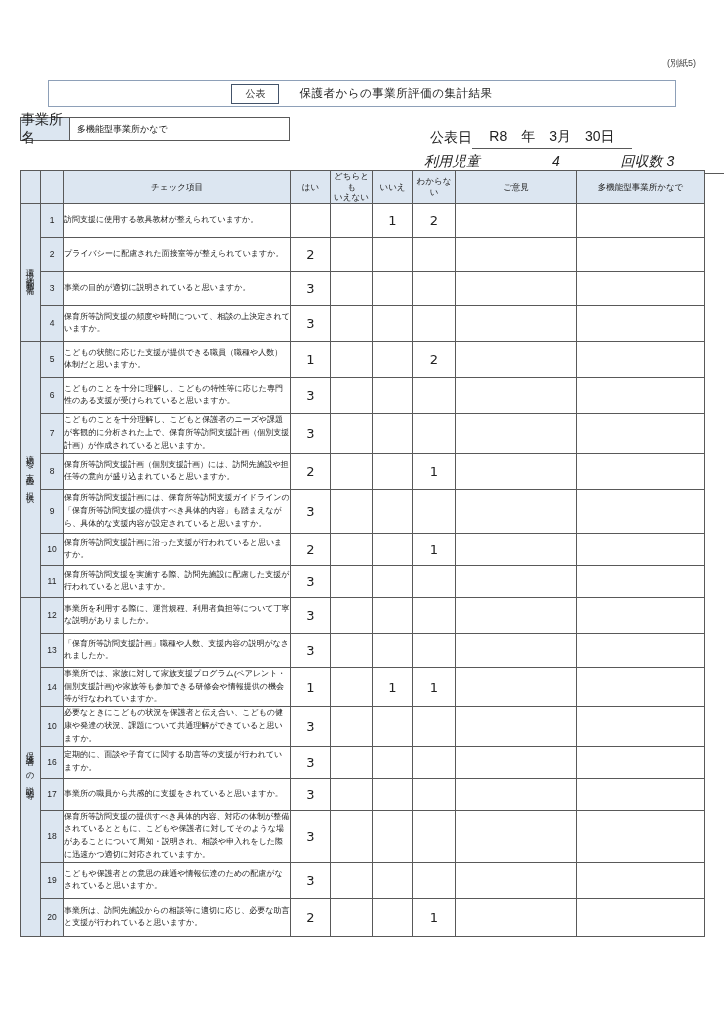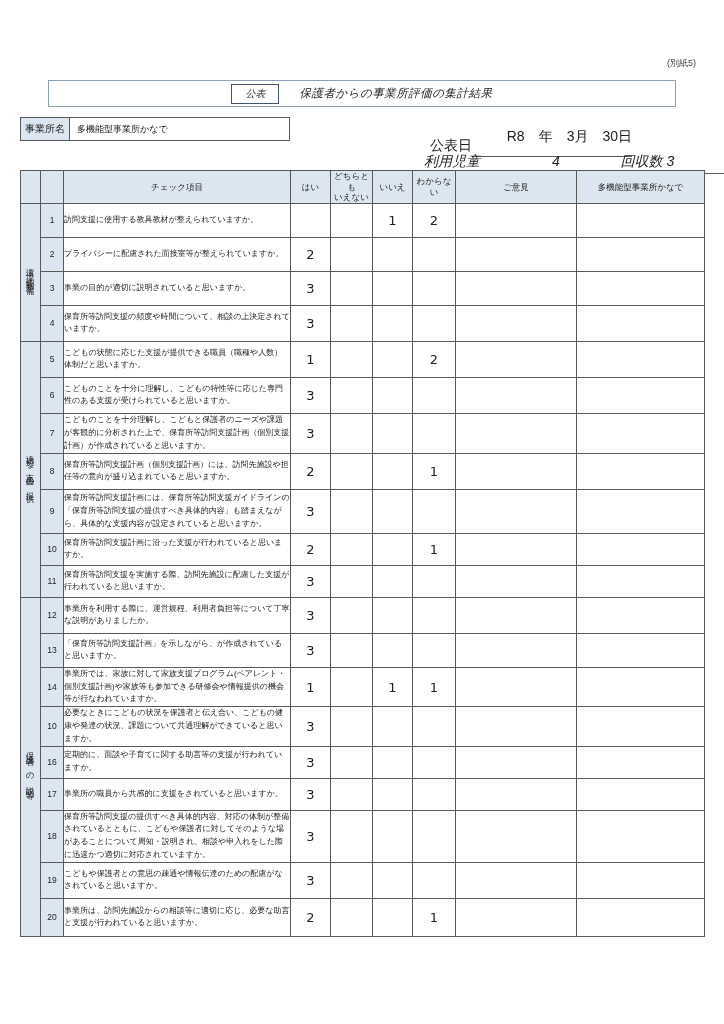--- a/index.html
+++ b/index.html
@@ -13,46 +13,45 @@
   }
   .corner-note {
     position:absolute; top:57px; right:28px;
     font-size:9px; color:#444;
   }
   .title-box {
     position:absolute; left:48px; top:80px; width:628px; height:27px;
     border:1px solid #8ea0b8;
     display:flex; align-items:center; justify-content:center; gap:20px;
     box-sizing:border-box;
-    font-style:italic;
   }
   .title-badge {
     border:1px solid #44546a; padding:2px 13px;
     font-size:10px; color:#333;
   }
   .title-text { font-size:11.5px; letter-spacing:0.5px; color:#222; }
 
   .office-box {
     position:absolute; left:20px; top:117px; width:270px; height:24px;
     border:1px solid #595959; display:flex; box-sizing:border-box;
   }
   .office-label {
     width:48px; background:#dce6f1; border-right:1px solid #595959;
     display:flex; align-items:center; justify-content:center;
-    font-size:10px; color:#222;
+    font-size:14px; color:#222;
   }
   .office-name { flex:1; display:flex; align-items:center; padding-left:7px; font-size:9px; color:#222; }
 
   .date-line {
     position:absolute; left:430px; top:128px;
     display:flex; align-items:flex-end; font-size:14px; color:#222;
   }
   .date-line .lbl { padding-bottom:2px; }
   .underline { border-bottom:1px solid #595959; }
-  .date-value { width:160px; text-align:right; padding-bottom:10px; }
+  .date-value { width:160px; text-align:center; padding-bottom:2px; }
 
   .stat-line {
     position:absolute; left:424px; top:153px;
     display:flex; align-items:flex-start; font-size:14px; color:#222;font-style:italic;
   }
   .stat-line .lbl { padding-bottom:2px; }
   .stat-span { width:243px; display:flex; padding-bottom:2px; }
   .users-value { flex:1.25; text-align:center; }
   .collected { flex:1; text-align:left; white-space:nowrap; }
 
@@ -258,21 +257,21 @@
         <td class="q-cell">事業所を利用する際に、運営規程、利用者負担等について丁寧な説明がありましたか。</td>
         <td class="ans-cell">3</td>
         <td class="ans-cell"></td>
         <td class="ans-cell"></td>
         <td class="ans-cell"></td>
         <td class="empty-cell"></td>
         <td class="empty-cell"></td>
       </tr>
       <tr style="height: 34px;">
         <td class="no-cell">13</td>
-        <td class="q-cell">「保育所等訪問支援計画」を示しながら、が作成されていると思いますか。</td>
+        <td class="q-cell">「保育所等訪問支援計画」職種や人数、支援内容の説明がなされましたか。</td>
         <td class="ans-cell">3</td>
         <td class="ans-cell"></td>
         <td class="ans-cell"></td>
         <td class="ans-cell"></td>
         <td class="empty-cell"></td>
         <td class="empty-cell"></td>
       </tr>
       <tr style="height: 38px;">
         <td class="no-cell">14</td>
         <td class="q-cell">事業所では、家族に対して家族支援プログラム(ペアレント・個別支援計画)や家族等も参加できる研修会や情報提供の機会等が行なわれていますか。</td>

